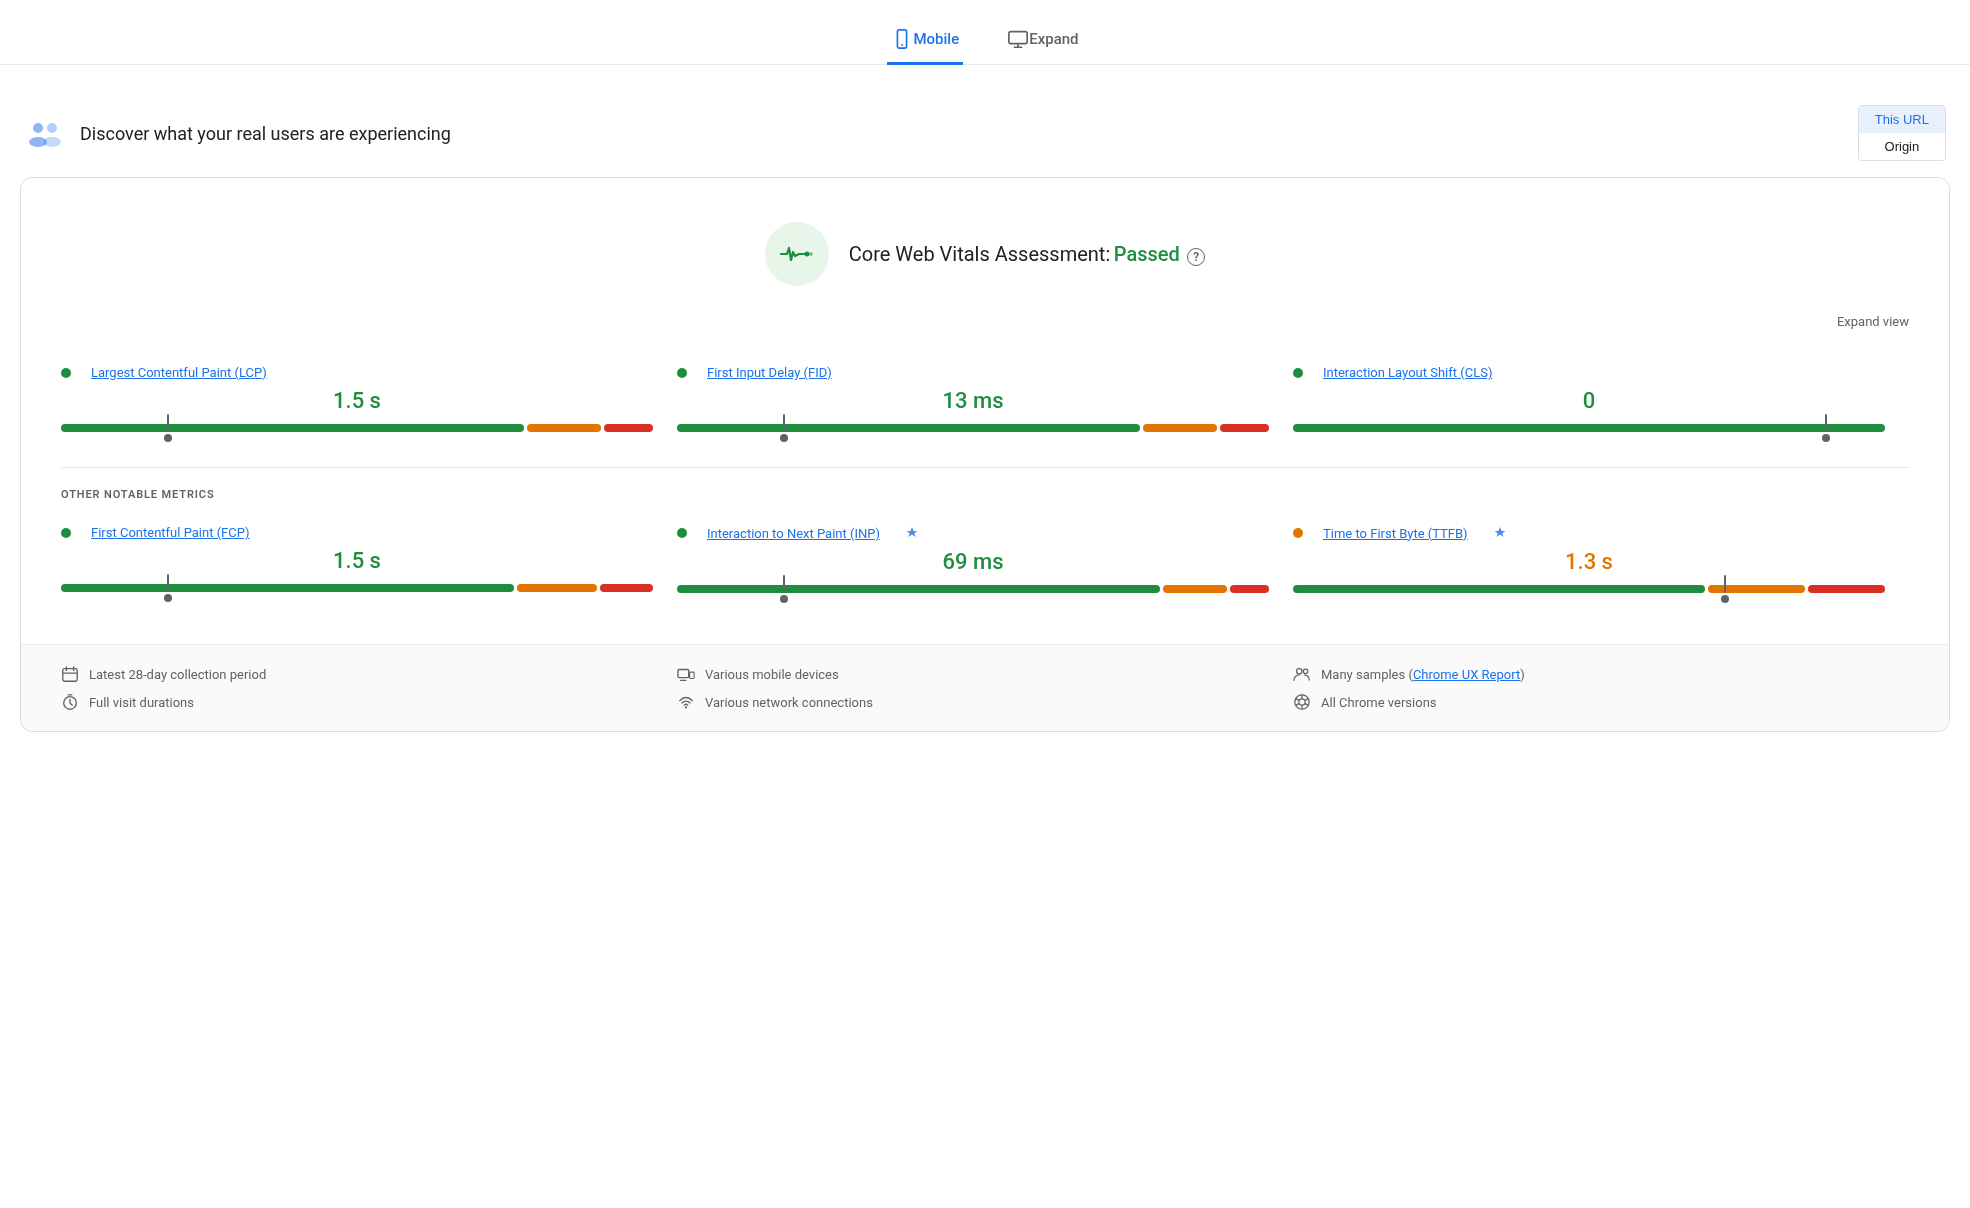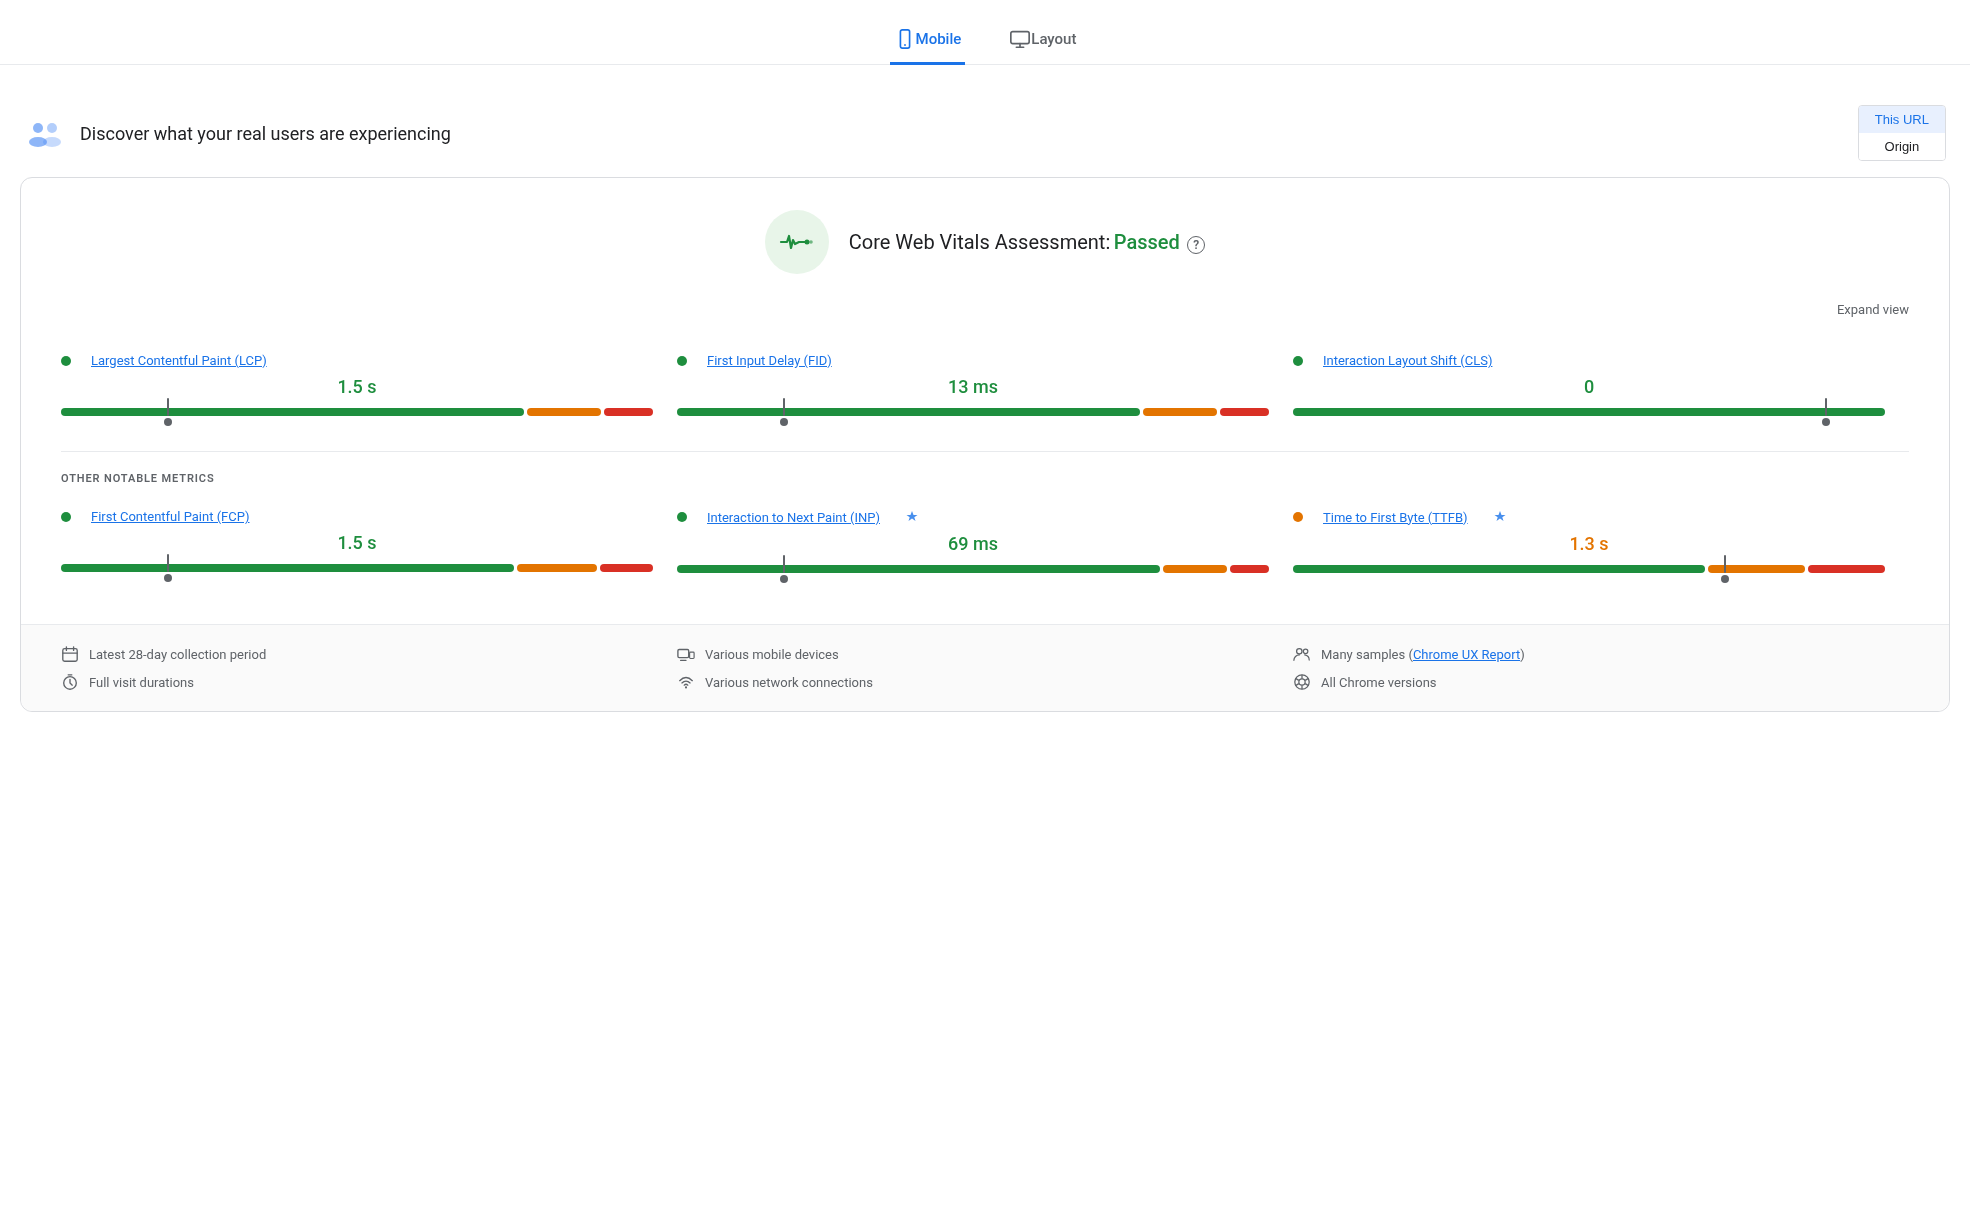--- a/index.html
+++ b/index.html
@@ -83,21 +83,21 @@
       background: #e8f0fe;
       color: #1a73e8;
       font-weight: 500;
     }
 
     
     .main-card {
       margin: 0 20px 24px 20px;
       border: 1px solid #dadce0;
       border-radius: 12px;
-      padding: 32px 40px 0 40px;
+      padding: 44px 40px 0 40px;
       background: #fff;
     }
 
     
     .cwv-header {
       display: flex;
       align-items: center;
       justify-content: center;
       gap: 20px;
       margin-bottom: 28px;
@@ -162,21 +162,21 @@
     .metric-label {
       font-size: 13px;
       color: #1a73e8;
       text-decoration: underline;
       cursor: pointer;
       font-weight: 400;
     }
 
     .metric-value {
       text-align: center;
-      font-size: 18px;
+      font-size: 22px;
       font-weight: 500;
       margin-bottom: 8px;
     }
     .metric-value.green { color: #1e8e3e; }
     .metric-value.orange { color: #e37400; }
 
     
     .section-divider {
       border: none;
       border-top: 1px solid #e8eaed;
@@ -245,21 +245,21 @@
       <rect x="7" y="2" width="10" height="20" rx="2" stroke="#1a73e8" stroke-width="1.8" fill="none"></rect>
       <circle cx="12" cy="18.5" r="1" fill="#1a73e8"></circle>
     </svg>
     <span>Mobile</span>
   </div>
   <div class="tab">
     <svg class="tab-icon" viewBox="0 0 24 24" fill="none">
       <rect x="2" y="4" width="20" height="13" rx="2" stroke="#5f6368" stroke-width="1.8" fill="none"></rect>
       <path d="M8 21h8M12 17v4" stroke="#5f6368" stroke-width="1.8" stroke-linecap="round"></path>
     </svg>
-    <span>Layout</span>
+    <span>Expand</span>
   </div>
 </div>
 
 <div class="section-header">
   <div class="section-header-left">
     <svg class="section-header-icon" viewBox="0 0 42 42" fill="none">
       <circle cx="14" cy="16" r="5" fill="#4285f4" opacity="0.6"></circle>
       <circle cx="28" cy="16" r="5" fill="#4285f4" opacity="0.4"></circle>
       <ellipse cx="14" cy="30" rx="9" ry="5" fill="#4285f4" opacity="0.6"></ellipse>
       <ellipse cx="28" cy="30" rx="9" ry="5" fill="#4285f4" opacity="0.3"></ellipse>

